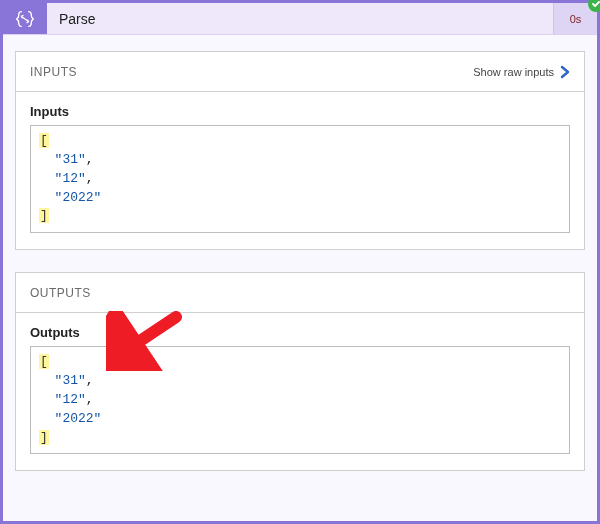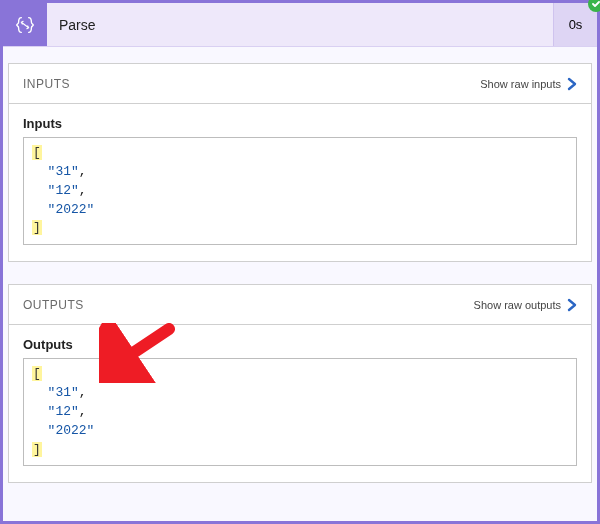--- a/index.html
+++ b/index.html
@@ -15,21 +15,21 @@
     height: 524px;
     border: 3px solid #8974d8;
     background: #f9f8ff;
     display: flex;
     flex-direction: column;
     position: relative;
   }
   .header {
     display: flex;
     align-items: stretch;
-    height: 44px;
+    height: 32px;
     background: #eee8fa;
     border-bottom: 1px solid #d9d0f2;
   }
   .header-icon {
     width: 44px;
     display: flex;
     align-items: center;
     justify-content: center;
     background: #8974d8;
   }
@@ -39,41 +39,41 @@
     align-items: center;
     padding: 0 12px;
     font-size: 14px;
     color: #222;
   }
   .header-time {
     width: 44px;
     display: flex;
     align-items: center;
     justify-content: center;
-    font-size: 13px;
-    color: #000000;
+    font-size: 11px;
+    color: #7f1d1d;
     background: #ded5f4;
     border-left: 1px solid #cfc3ee;
     position: relative;
   }
   .success-badge {
     position: absolute;
     top: -7px;
     right: -7px;
     width: 16px;
     height: 16px;
     background: #3bb44a;
     border-radius: 50%;
     display: flex;
     align-items: center;
     justify-content: center;
   }
   .content {
     flex: 1;
-    padding: 16px 5px;
+    padding: 16px 12px;
     overflow: auto;
   }
   .card {
     border: 1px solid #cfcfcf;
     background: #fff;
     margin-bottom: 22px;
     position: relative;
   }
   .card-header {
     display: flex;
@@ -167,26 +167,20 @@
   <span class="jstr">"31"</span><span class="pun">,</span>
   <span class="jstr">"12"</span><span class="pun">,</span>
   <span class="jstr">"2022"</span>
 <span class="bracket">]</span></div>
       </div>
     </div>
 
     <div class="card">
       <div class="card-header">
         <span class="card-title-sm">OUTPUTS</span>
-        <span class="card-link">
-          <span>Show raw outputs</span>
-          <svg width="10" height="14" viewBox="0 0 10 14">
-            <path d="M2 2 L8 7 L2 12" fill="none" stroke="#2b66c4" stroke-width="2.4" stroke-linecap="round" stroke-linejoin="round"></path>
-          </svg>
-        </span>
       </div>
       <div class="card-body" style="position:relative;">
         <div class="subhead">Outputs</div>
         <div class="codebox" id="outputs-code"><span class="bracket">[</span>
   <span class="jstr">"31"</span><span class="pun">,</span>
   <span class="jstr">"12"</span><span class="pun">,</span>
   <span class="jstr">"2022"</span>
 <span class="bracket">]</span></div>
         <svg class="arrow-annot" style="left:90px; top:-2px;" width="80" height="60" viewBox="0 0 80 60">
           <defs>

